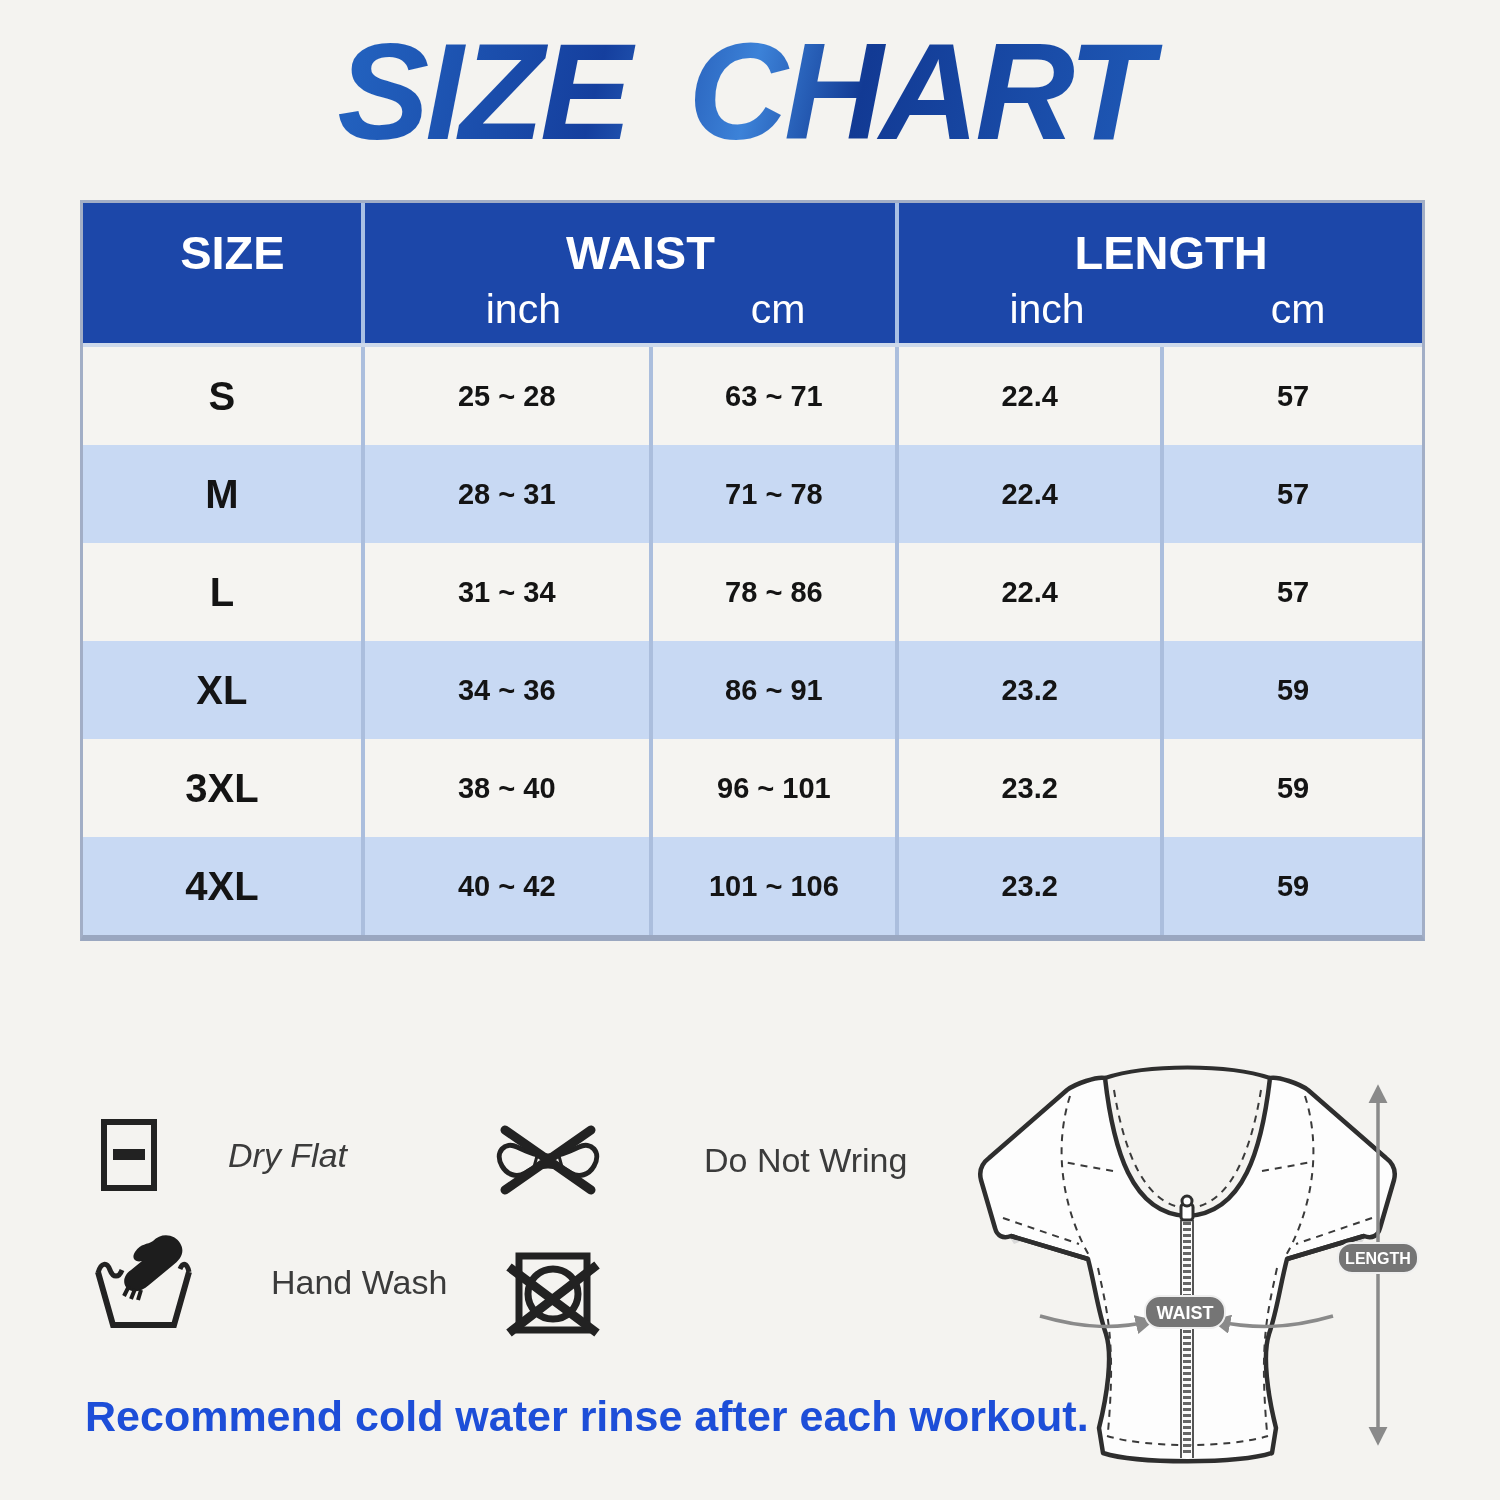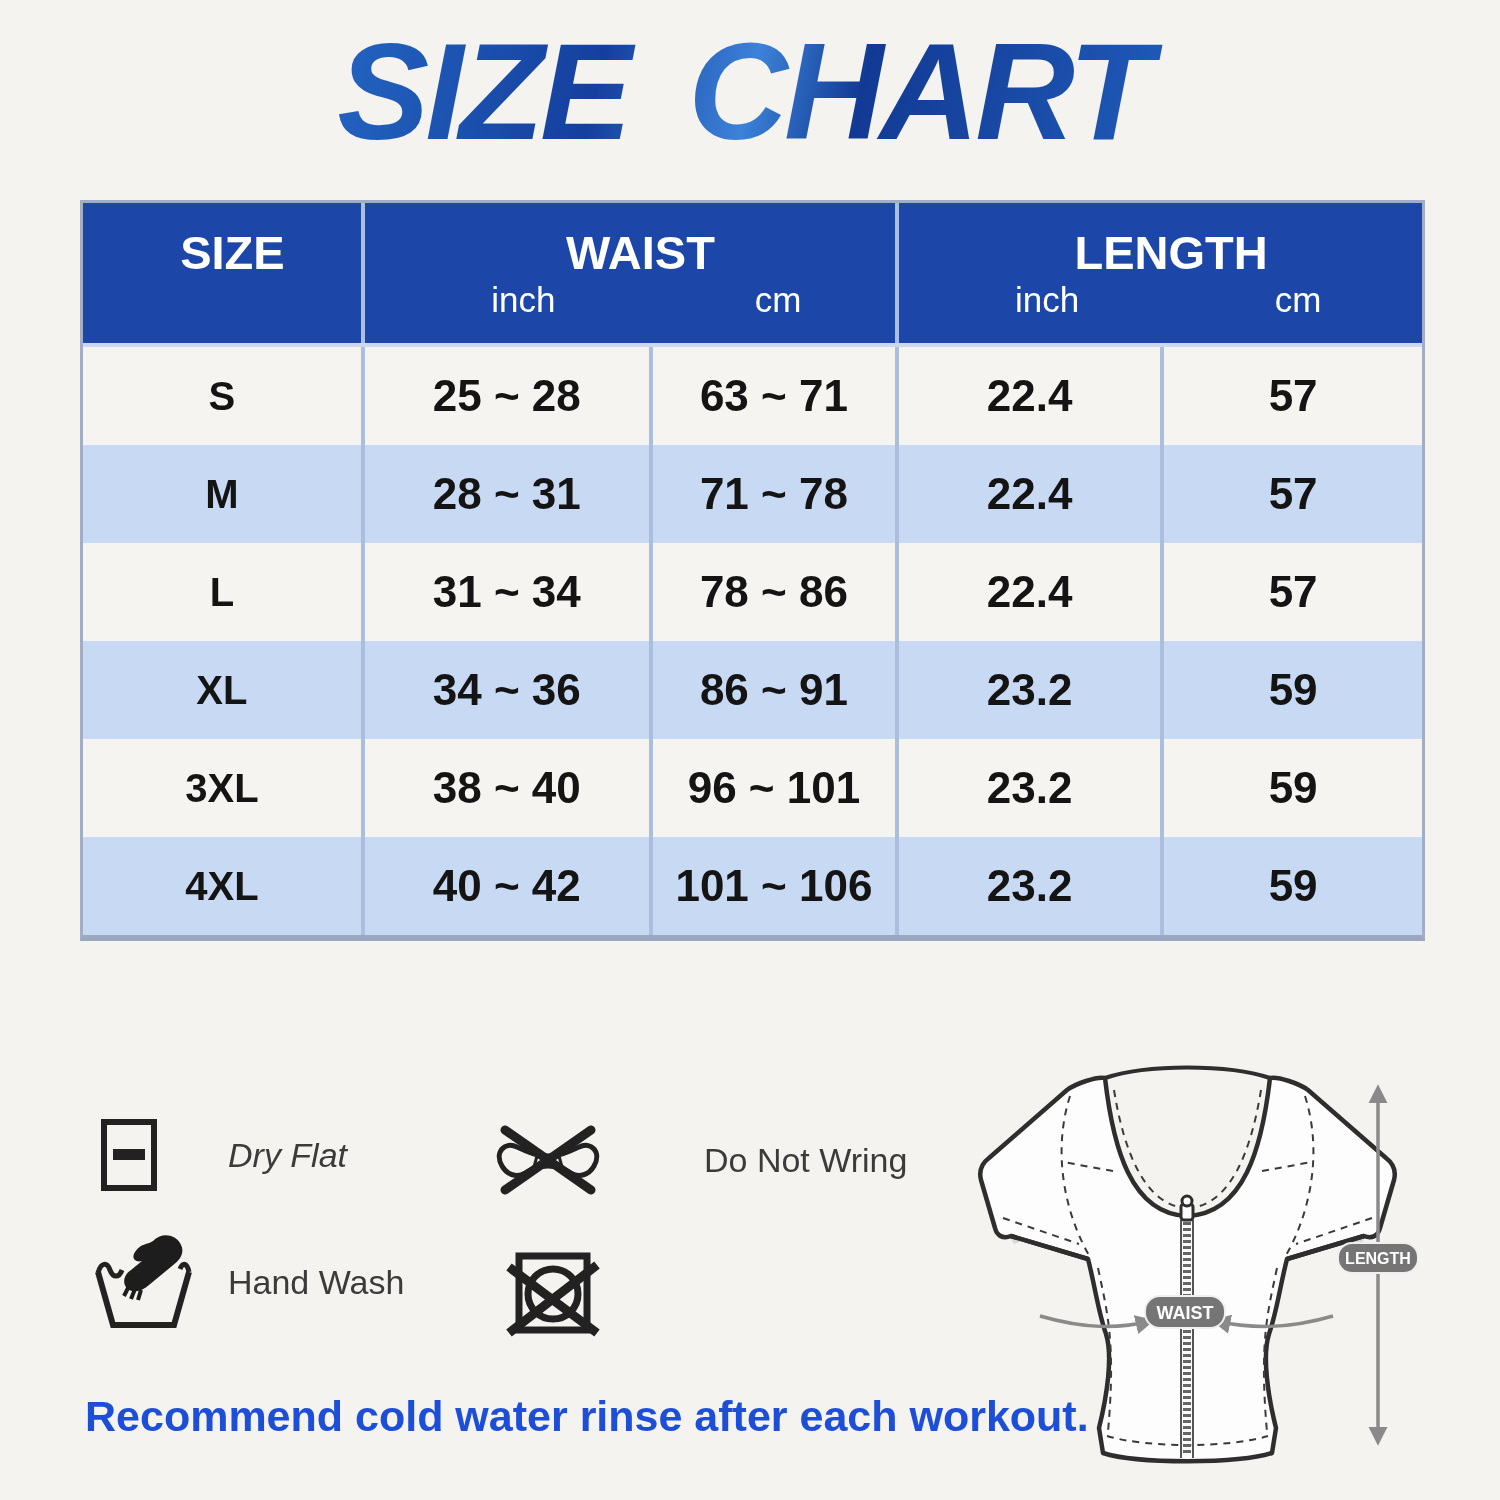--- a/index.html
+++ b/index.html
@@ -29,39 +29,39 @@
   }
   table{border-collapse:collapse;table-layout:fixed;width:100%;}
   col.c1{width:20.9%}col.c2{width:21.5%}col.c3{width:18.4%}col.c4{width:19.8%}col.c5{width:19.4%}
   thead th{
     background:#1c47a9;color:#fff;height:140px;vertical-align:top;
     font-weight:700;padding:0;
   }
   thead th + th{border-left:4px solid #a9c0e4;}
   thead th{border-bottom:4px solid #cdd9eb;padding-left:21px;}
   .head-title{font-size:47px;line-height:1;padding-top:26px;text-align:center;}
-  .units{display:flex;margin-top:6px;font-weight:400;font-size:35px;line-height:1;}
+  .units{display:flex;margin-top:13px;font-weight:400;font-size:41px;line-height:1;}
   .units span{text-align:center;}
   .u-waist span:nth-child(1){width:54%;} .u-waist span:nth-child(2){width:46%;}
   .u-length span:nth-child(1){width:50.6%;} .u-length span:nth-child(2){width:49.4%;}
   tbody td{
     height:98px;text-align:center;vertical-align:middle;
-    font-weight:700;font-size:44px;color:#141414;padding:0;
+    font-weight:700;font-size:29px;color:#141414;padding:0;
   }
   tbody td + td{border-left:4px solid #abbedd;}
   tbody td:first-child{font-size:40px;}
   tbody tr:nth-child(odd){background:#f5f4f1;}
   tbody tr:nth-child(even){background:#c8d9f3;}
   
   .care-item{position:absolute;display:flex;align-items:center;}
   .care-item .icon-slot{display:flex;align-items:center;}
   .care-label{font-size:34px;color:#3b3b3b;font-weight:400;white-space:nowrap;}
   #care-dry-flat{left:100px;top:1118px;font-style:italic;}   #care-dry-flat .icon-slot{width:128px;}
   #care-wring{left:492px;top:1120px;gap:20px;}      #care-wring .icon-slot{width:192px;}
-  #care-hand-wash{left:92px;top:1232px;}   #care-hand-wash .icon-slot{width:136px;}
+  #care-hand-wash{left:92px;top:1232px;gap:43px;}   #care-hand-wash .icon-slot{width:136px;}
   #care-tumble{left:505px;top:1248px;}     #care-tumble .icon-slot{width:179px;}
   
   .garment{position:absolute;left:955px;top:1056px;}
   
   .footer-note{
     position:absolute;left:85px;top:1392px;
     font-size:43px;font-weight:700;color:#1d4ed8;letter-spacing:0px;
   }
 </style>
 </head>

